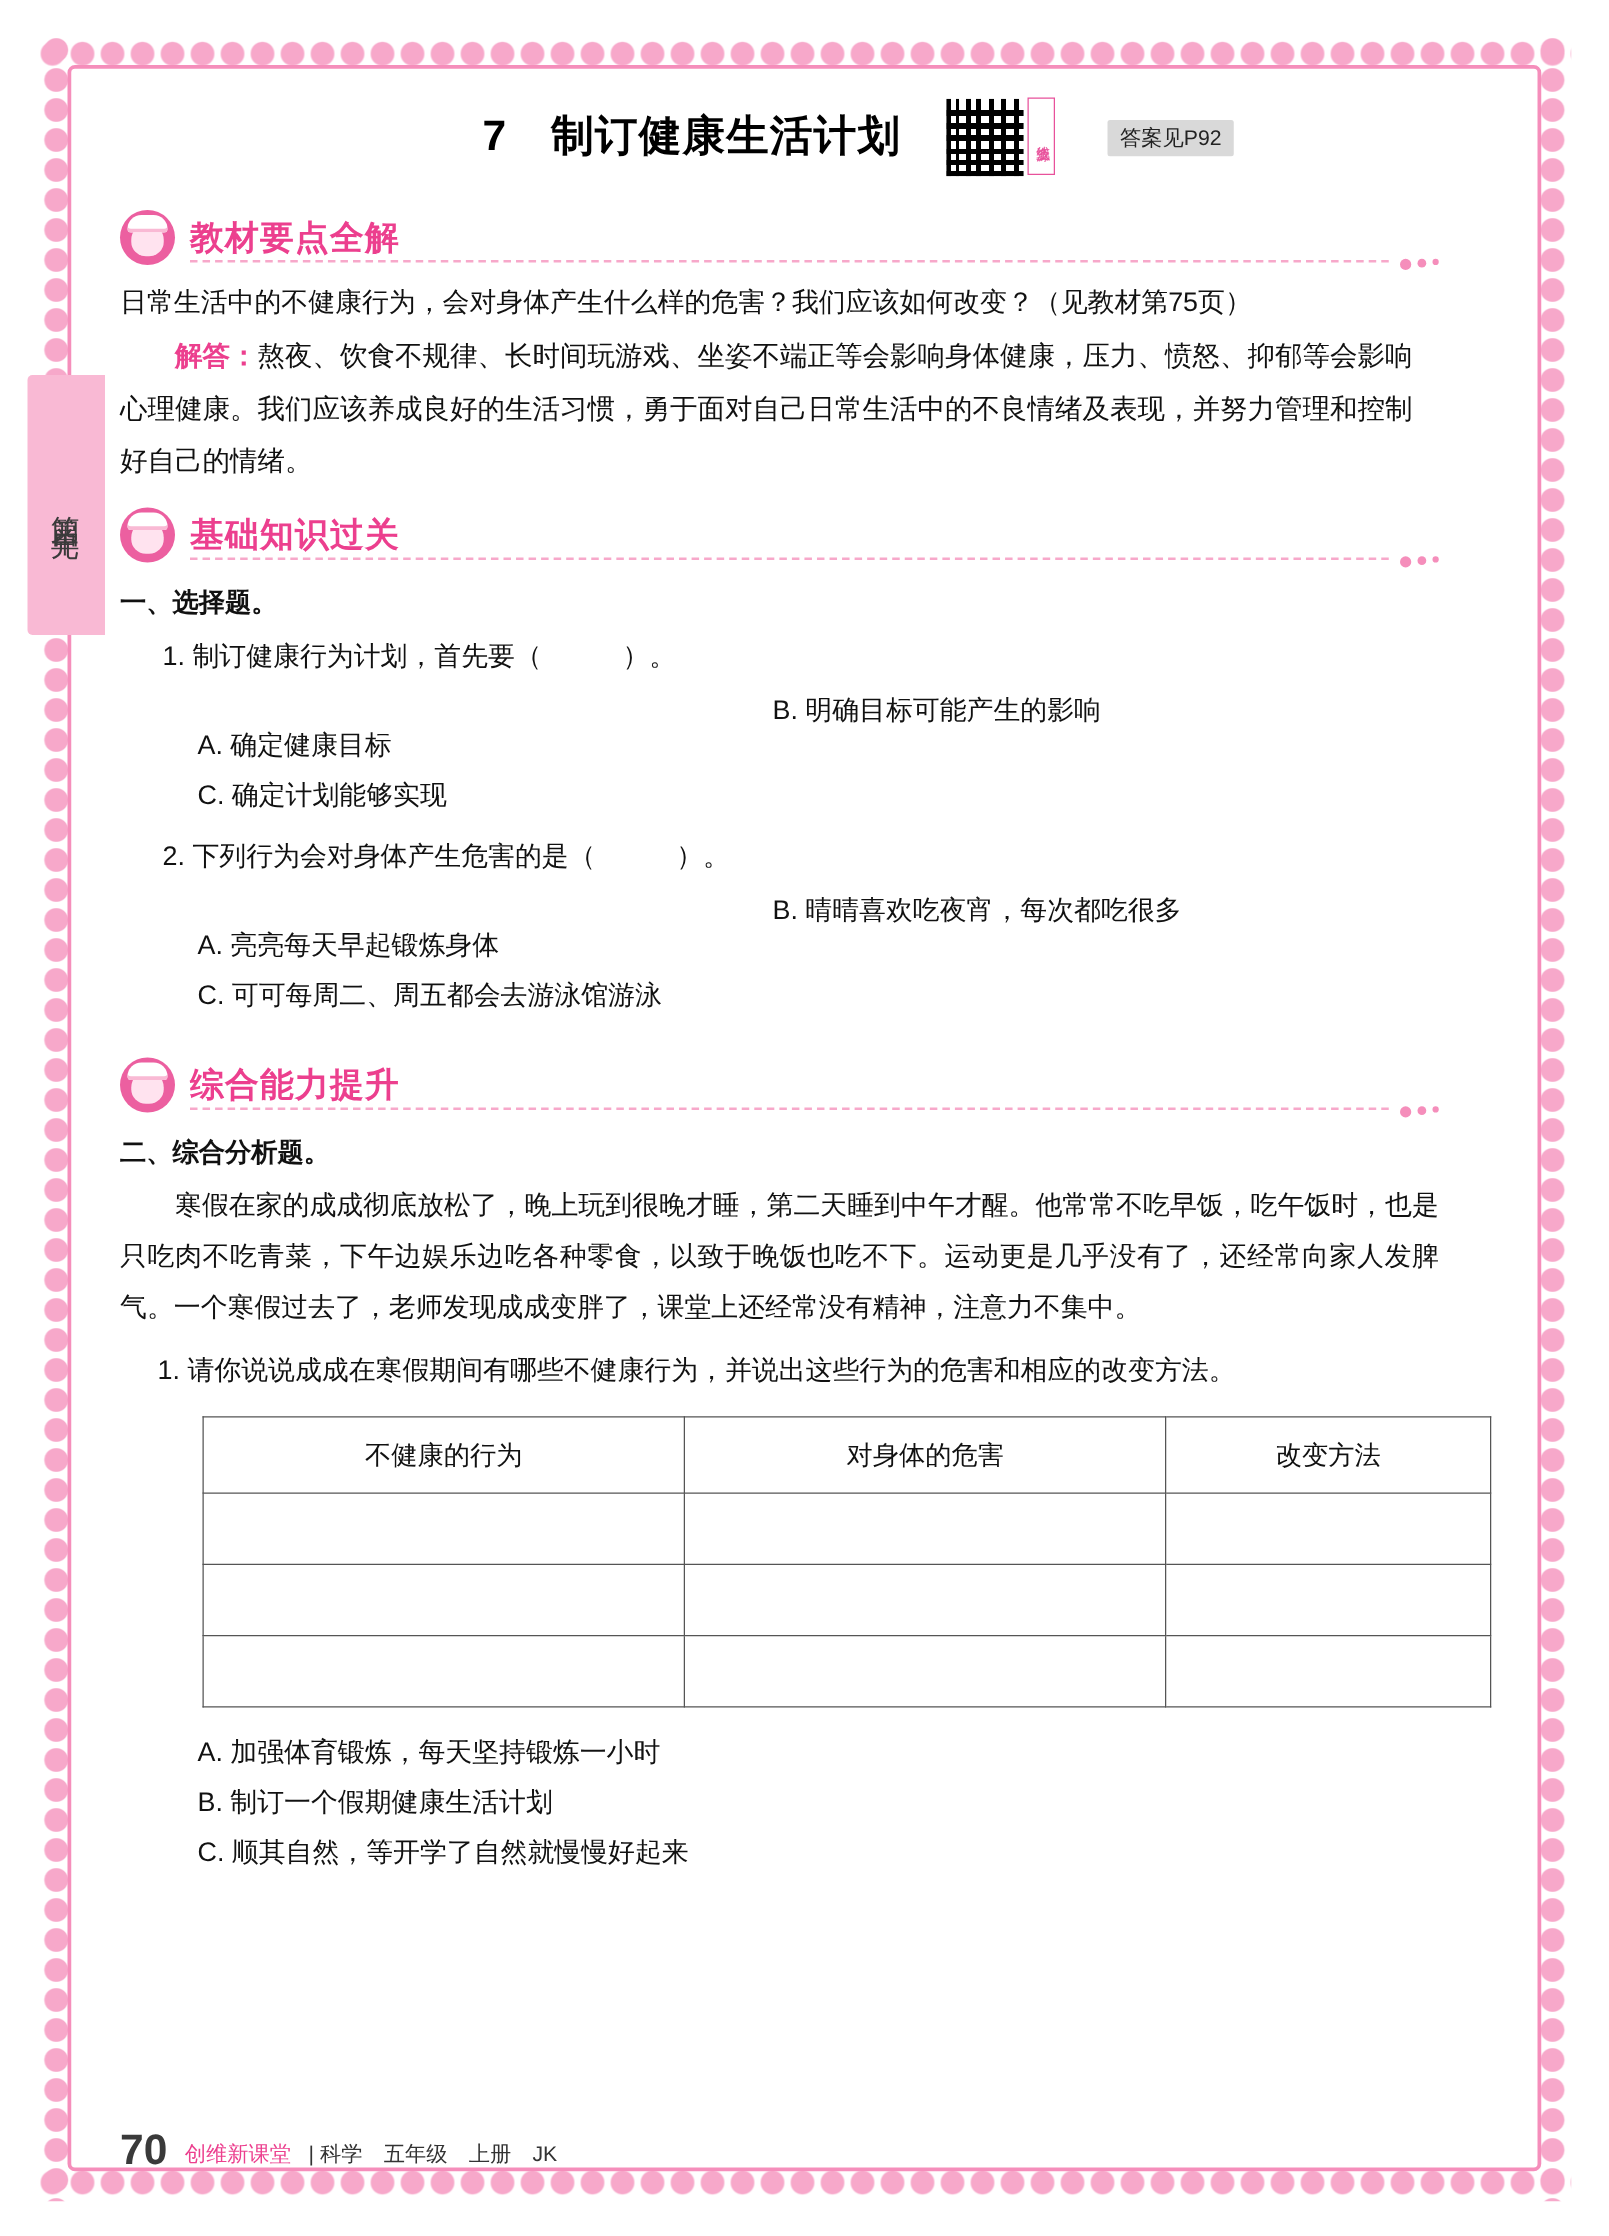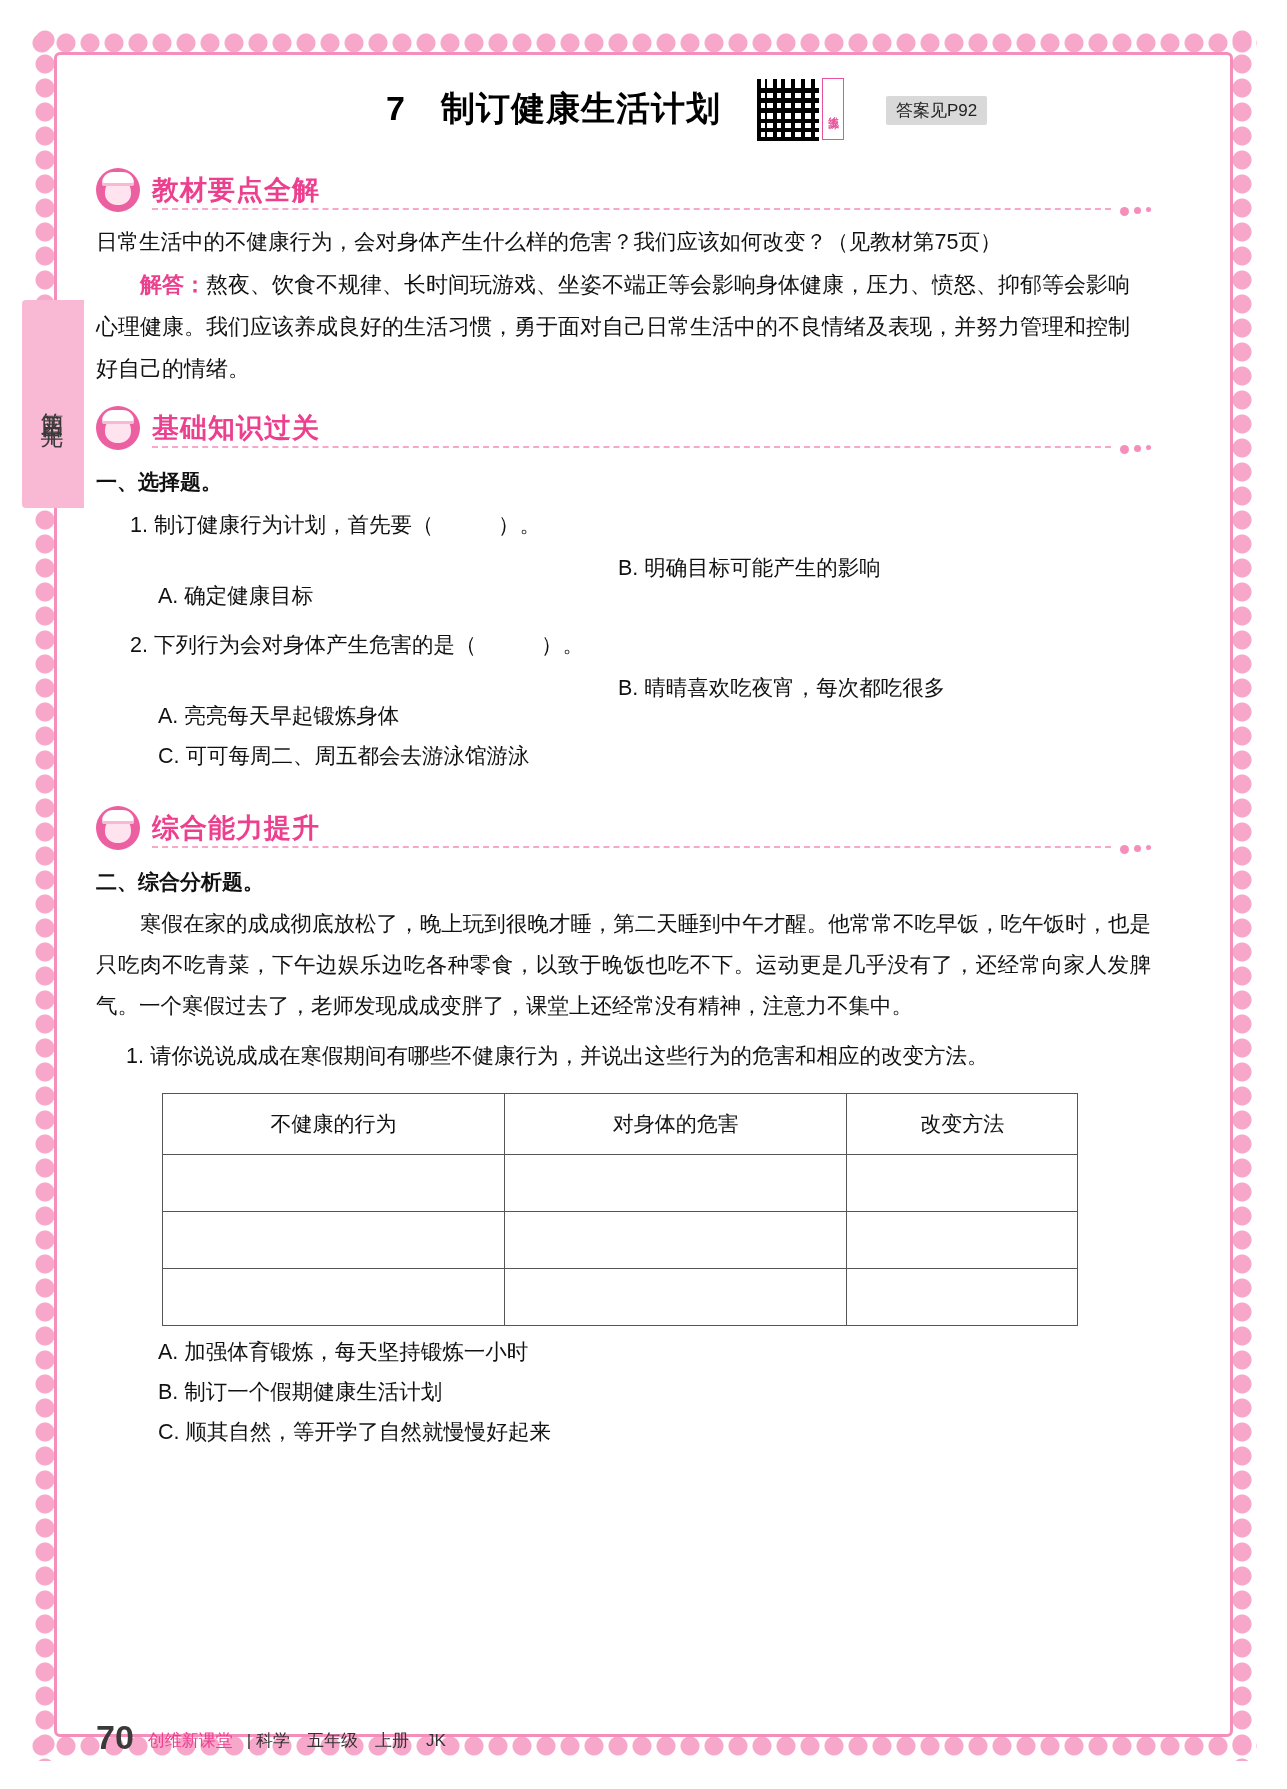--- a/index.html
+++ b/index.html
@@ -273,39 +273,39 @@
     line-height: 41px;
     color: #111;
     text-indent: 44px;
     margin-top: 8px;
     text-align: justify;
   }
 
   
   table.answer-table {
     border-collapse: collapse;
-    margin: 18px 0 6px 66px;
-    width: 916px;
+    margin: 18px 0 16px 66px;
+    width: 1031px;
   }
   table.answer-table th,
   table.answer-table td {
     border: 1.5px solid #555;
     height: 54px;
     text-align: center;
     font-size: 21px;
     font-weight: normal;
     color: #111;
   }
   table.answer-table th { height: 58px; }
 
   
   .footer {
     position: absolute;
     left: 96px;
-    bottom: 32px;
+    bottom: 49px;
     width: 1000px;
     display: flex;
     align-items: flex-end;
     gap: 14px;
   }
   .page-num {
     font-size: 34px;
     font-weight: bold;
     color: #3a3a3a;
   }
@@ -378,20 +378,23 @@
         </div>
     </div>
 
     <div class="qnum-head">一、选择题。</div>
 
     <div class="q-item">1. 制订健康行为计划，首先要（　　　）。</div>
     <div class="opts">
       <div class="opt-row">
         <span class="opt-a">A. 确定健康目标</span>
         <span class="opt-single">B. 明确目标可能产生的影响</span>
+      </div>
+      <div class="opt-row">
+        <span class="opt-single">C. 确定计划能够实现</span>
       </div>
     </div>
 
     <div class="q-item">2. 下列行为会对身体产生危害的是（　　　）。</div>
     <div class="opts">
       <div class="opt-row">
         <span class="opt-a">A. 亮亮每天早起锻炼身体</span>
         <span class="opt-single">B. 晴晴喜欢吃夜宵，每次都吃很多</span>
       </div>
       <div class="opt-row">

